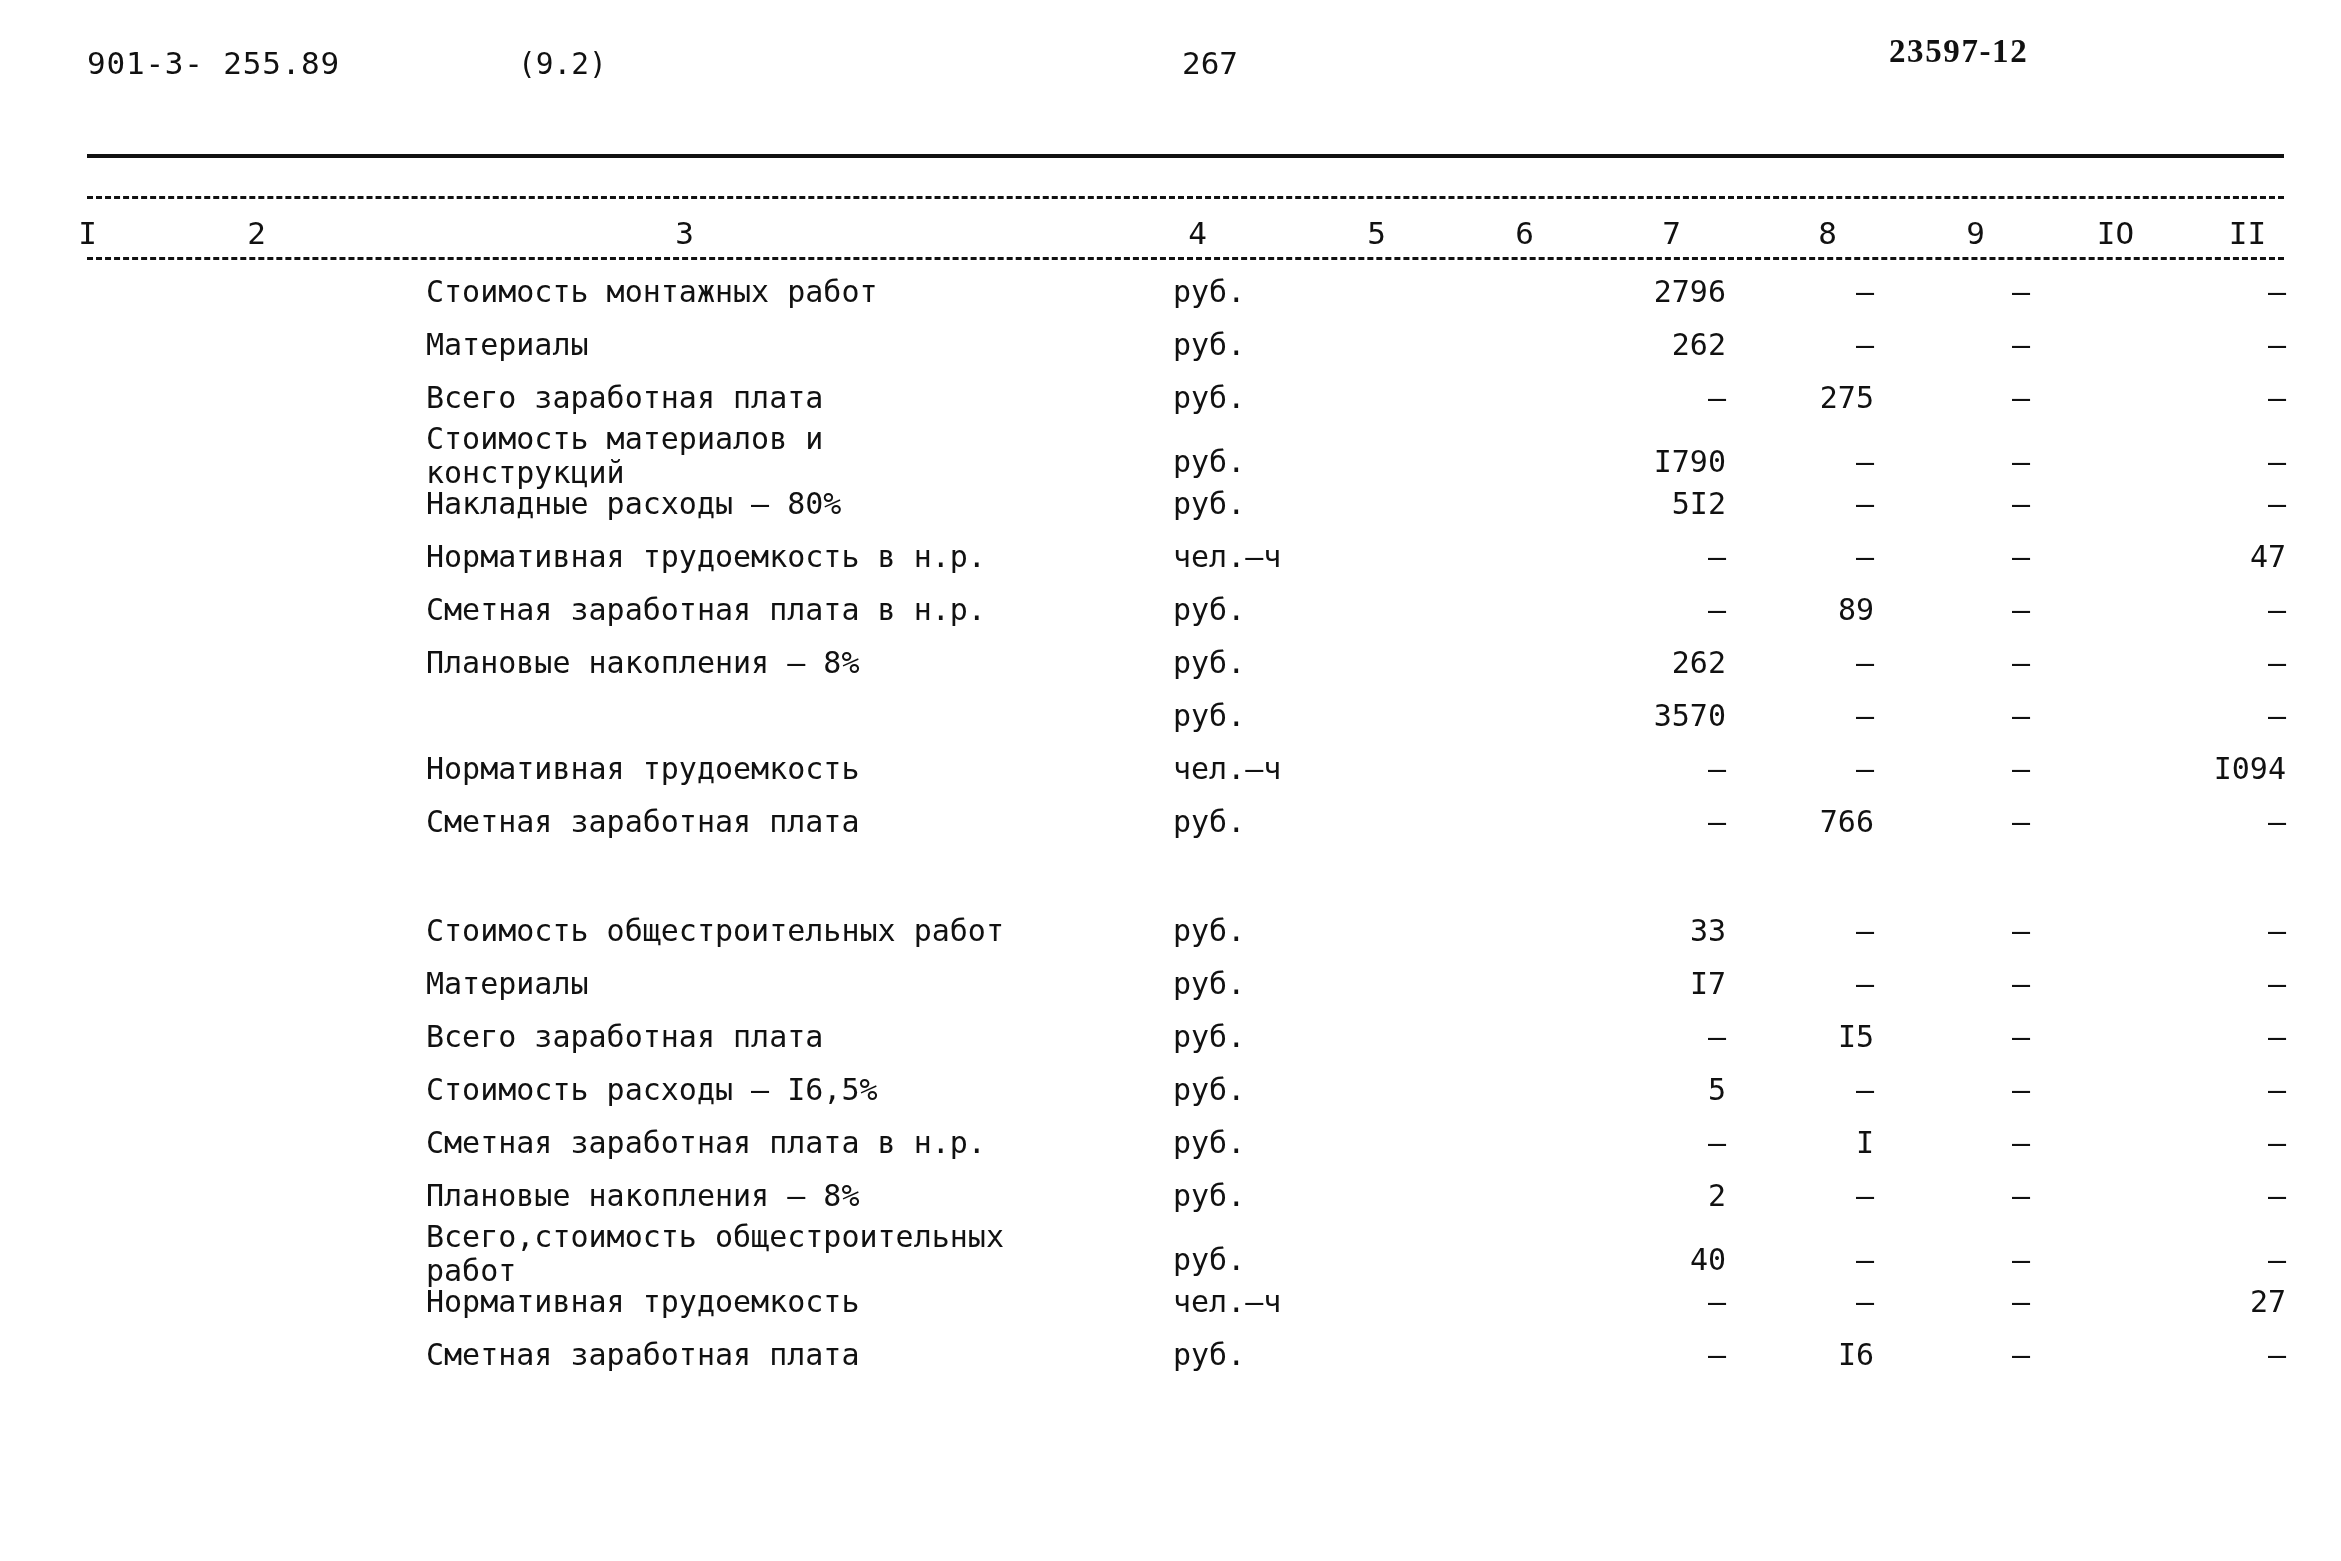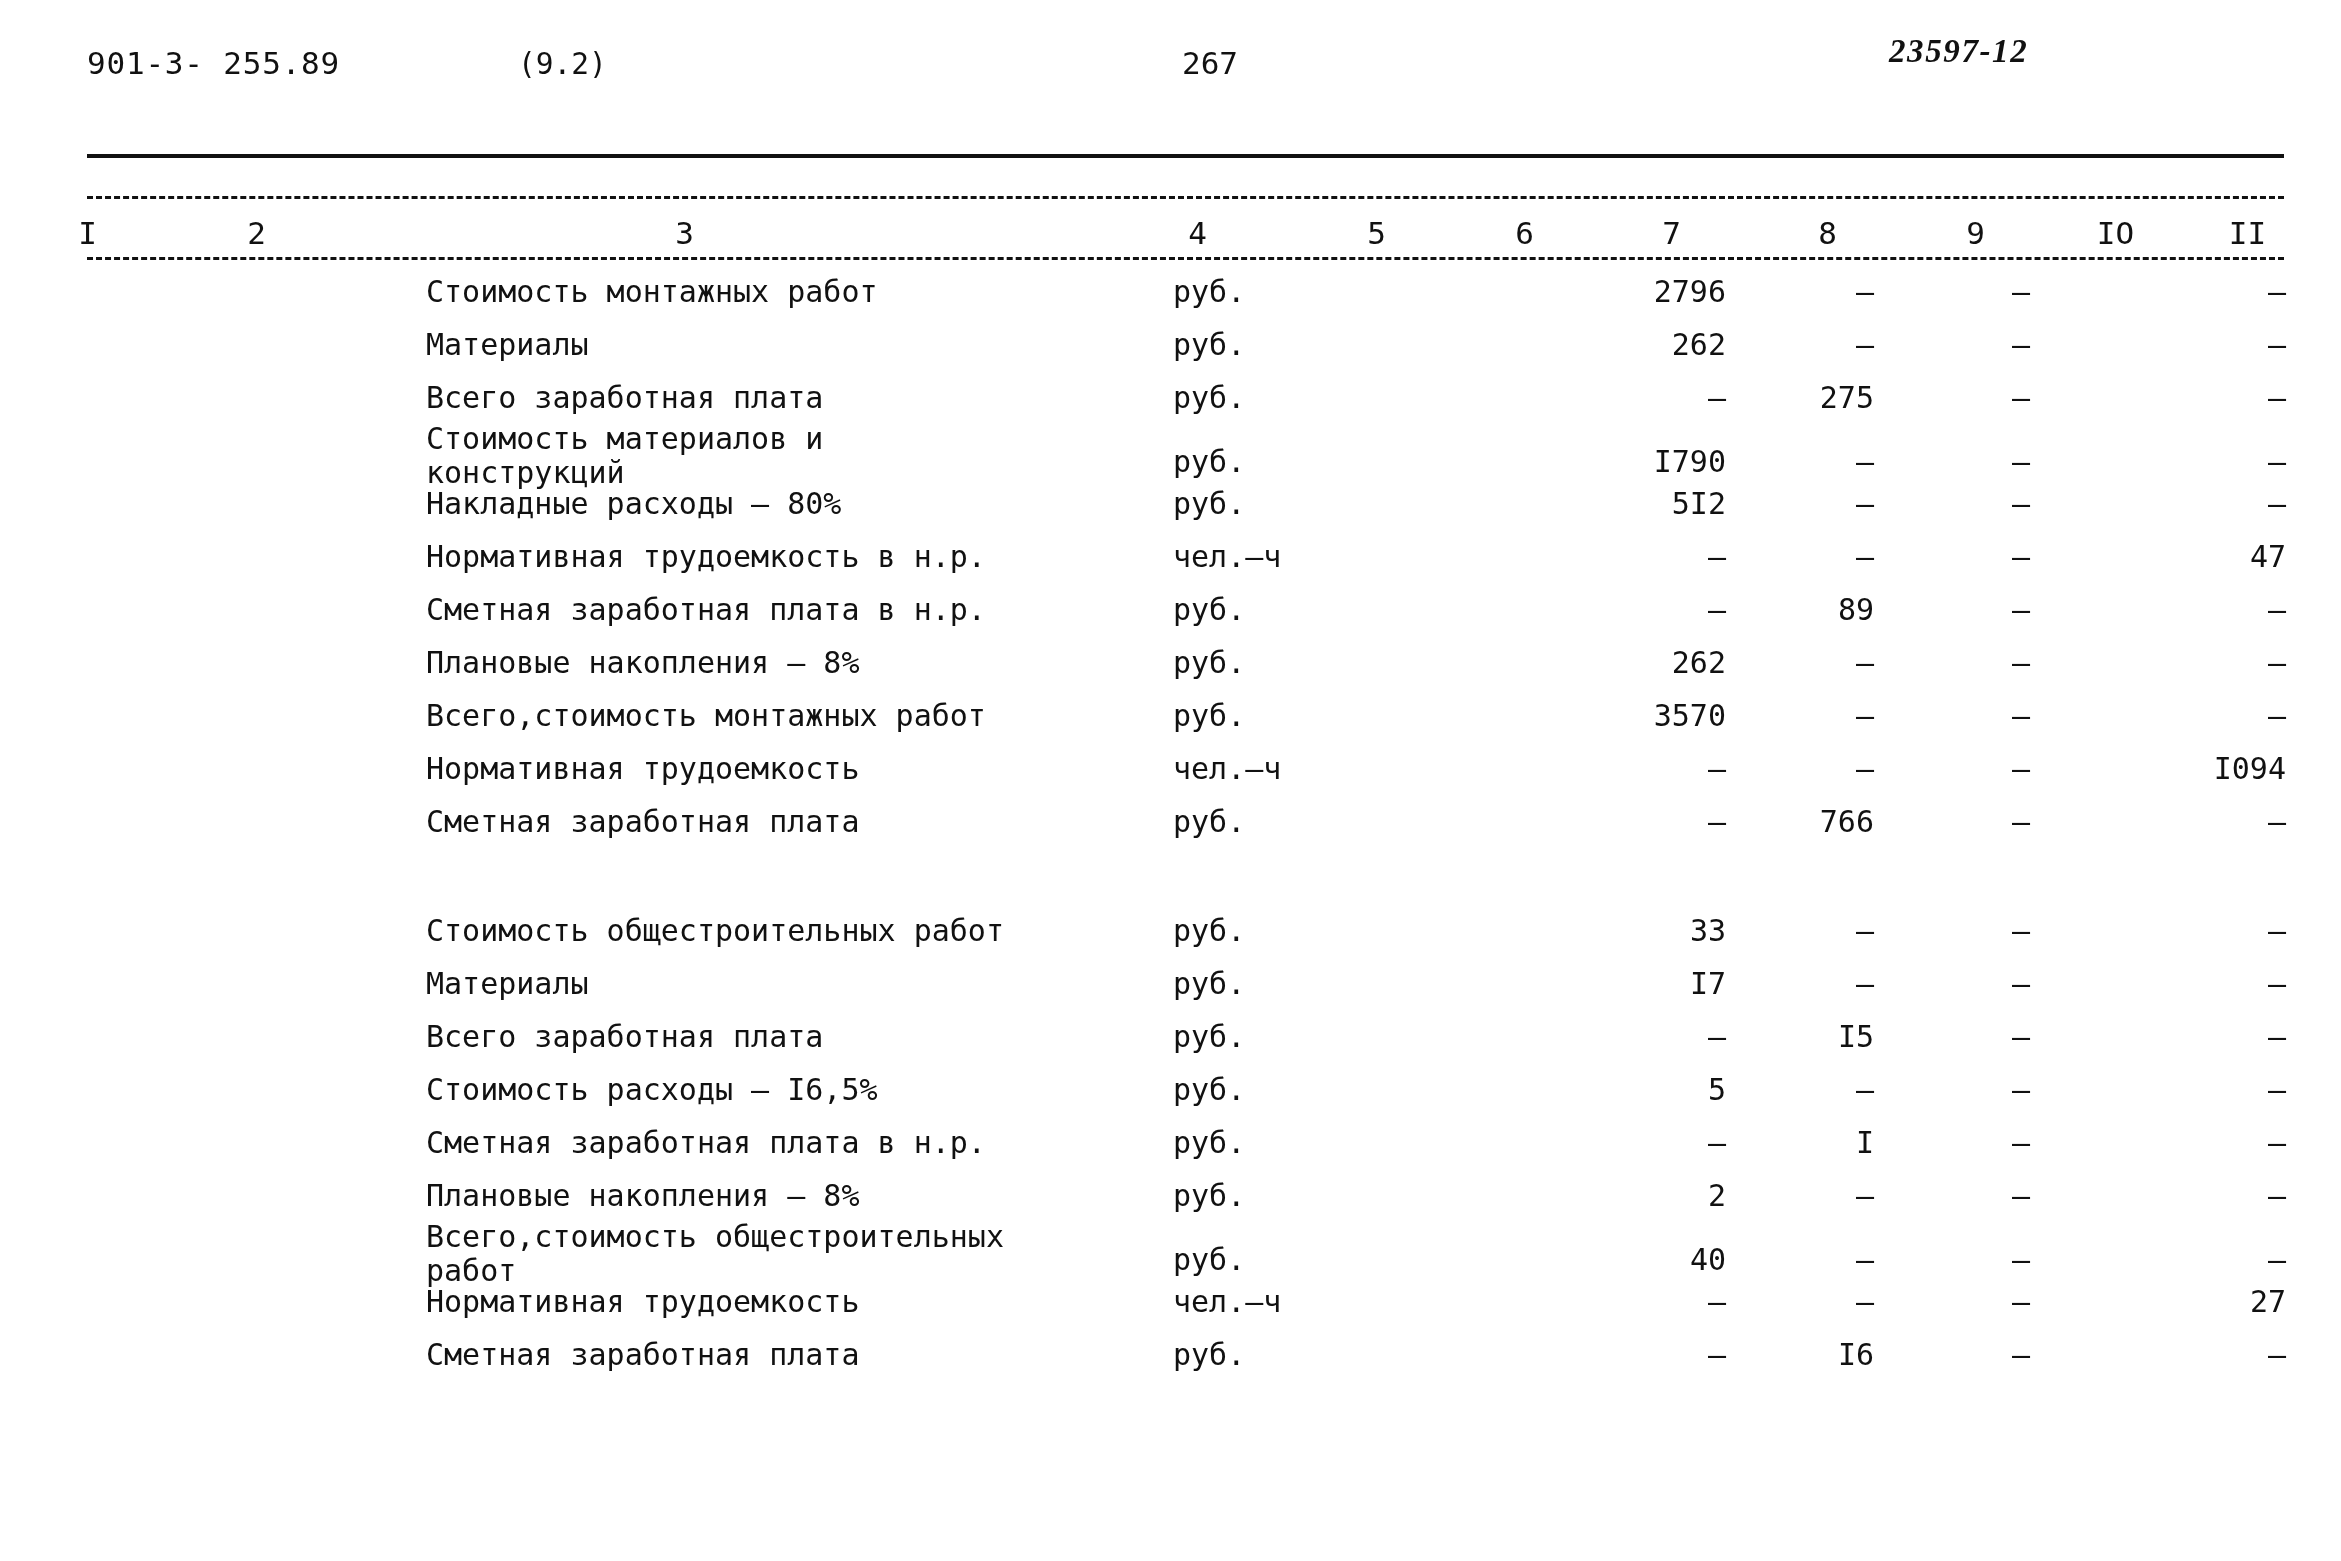--- a/index.html
+++ b/index.html
@@ -55,21 +55,20 @@
     top: 0px;
     font-family: "DejaVu Sans Mono", monospace;
     font-size: 31px;
     white-space: nowrap;
   }
   .archive-number {
     position: absolute;
     left: 1889px;
     top: -12.4px;
     font-family: "Liberation Serif", serif;
-    font-style: italic;
     font-weight: bold;
     font-size: 33px;
     letter-spacing: 1.6px;
     white-space: nowrap;
   }
 
   
   .rule-solid {
     position: absolute;
     left: 87px;
@@ -229,21 +228,20 @@
       </div>
       <div class="row">
         <div class="cell c-name">Плановые накопления – 8%</div>
         <div class="cell c-unit">руб.</div>
         <div class="cell c-7">262</div>
         <div class="cell c-8">–</div>
         <div class="cell c-9">–</div>
         <div class="cell c-11">–</div>
       </div>
       <div class="row">
-        <div class="cell c-name">Всего,стоимость монтажных работ</div>
         <div class="cell c-unit">руб.</div>
         <div class="cell c-7">3570</div>
         <div class="cell c-8">–</div>
         <div class="cell c-9">–</div>
         <div class="cell c-11">–</div>
       </div>
       <div class="row">
         <div class="cell c-name">Нормативная трудоемкость</div>
         <div class="cell c-unit">чел.–ч</div>
         <div class="cell c-7">–</div>

